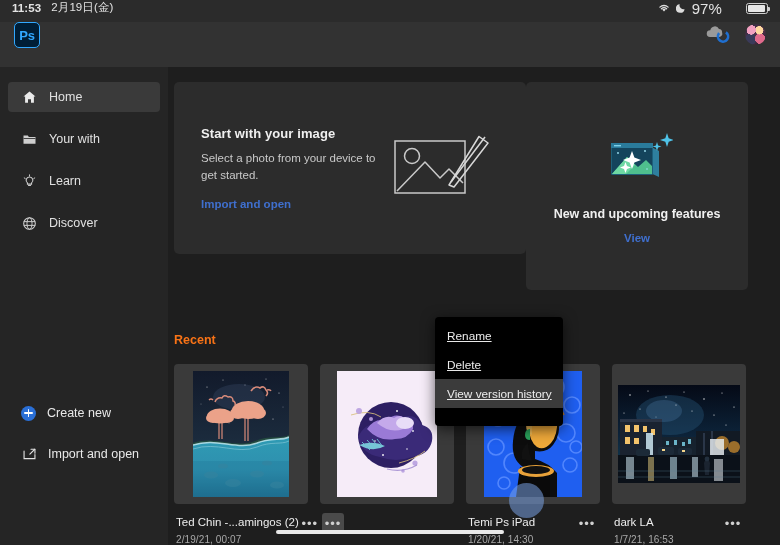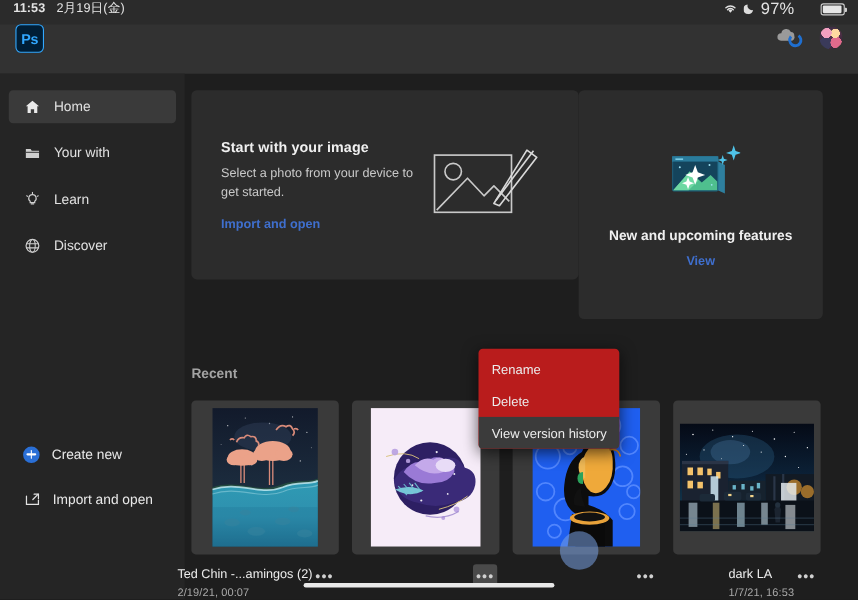--- a/index.html
+++ b/index.html
@@ -115,56 +115,57 @@
 
   .card-features {
     width:222px; height:208px;
     display:flex; flex-direction:column; align-items:center; justify-content:center;
   }
   .feat-illo { margin-bottom:14px; }
   .feat-title { font-size:12.5px; font-weight:700; color:#f0f0f0; margin-bottom:11px; }
 
   
   .recent-head {
-    font-size:12.5px; font-weight:700; color:#a3a3a3;
+    font-size:12.5px; font-weight:700; color:#f97316;
     padding:27px 0 0 6px;
   }
   .thumbs {
     display:flex; gap:12px; padding:17px 0 0 6px; position:relative;
   }
   .thumb-col { width:134px; }
   .thumb-card {
     width:134px; height:140px; background:#3a3a3a; border-radius:4px;
     display:flex; align-items:center; justify-content:center;
     overflow:hidden;
   }
   .thumb-img { display:block; }
 
   .thumb-meta {
-    display:flex; align-items:flex-start; justify-content:flex-end;
+    display:flex; align-items:flex-start; justify-content:space-between;
     padding:11px 2px 0 2px;
   }
   .thumb-name { font-size:11.5px; color:#ededed; line-height:1.25; white-space:nowrap; }
   .thumb-date { font-size:10px; color:#a8a8a8; margin-top:5px; letter-spacing:.1px; }
   .dots {
     width:22px; height:20px; border-radius:3px; flex:0 0 22px;
     display:flex; align-items:center; justify-content:center;
     color:#d0d0d0; font-size:13px; letter-spacing:1px; line-height:1;
     margin-top:-2px;
   }
   .dots.active { background:#4a4a4a; }
 
   
   .ctx-menu {
     position:absolute; left:267px; top:250px;
     width:128px;
-    background:#b91c1c; border-radius:4px;
+    background:#000000; border-radius:4px;
     box-shadow:0 3px 14px rgba(0,0,0,.62);
     overflow:hidden; z-index:40;
-    padding:4px 0 0 0;
+    padding:4px 0 18px 0;
+    text-decoration:underline;
   }
   .ctx-item {
     height:29px; display:flex; align-items:center;
     padding-left:12px; font-size:11.8px; color:#ececec;
   }
   .ctx-item.hl { background:#3b3b3b; }
   .touch-dot {
     position:absolute; left:341px; top:416px;
     width:35px; height:35px; border-radius:50%;
     background:rgba(120,160,225,.55);
@@ -476,20 +477,24 @@
             <path d="M48 44 q-6 2-6 10 q0 8 6 10 Z" fill="#f0b955"></path>
             <path d="M46 58 q-5 0-5 6 q0 5 5 5 Z" fill="#2aa25c"></path>
             <path d="M44 72 q-8 6-6 16 l10 2 q-4-10-4-18 Z" fill="#111"></path>
             <path d="M36 96 q14 6 30 2 l0 28 l-34 0 Z" fill="#0a0a0a"></path>
             <ellipse cx="52" cy="100" rx="18" ry="6" fill="#e8a23a"></ellipse>
             <ellipse cx="52" cy="99" rx="14" ry="4" fill="#111"></ellipse>
             <path d="M70 38 q8-2 10 6" fill="none" stroke="#c97f22" stroke-width="1.4"></path>
           </svg>
         </div>
         <div class="thumb-meta">
+          <div>
+            <div class="thumb-name">Temi Ps iPad</div>
+            <div class="thumb-date">1/20/21, 14:30</div>
+          </div>
           <div class="dots">•••</div>
         </div>
       </div>
 
       <div class="thumb-col">
         <div class="thumb-card">
           <svg class="thumb-img" width="122" height="98" viewBox="0 0 122 98">
             <defs>
               <linearGradient id="nsky" x1="0" y1="0" x2="0" y2="1">
                 <stop offset="0" stop-color="#050a16"></stop>

